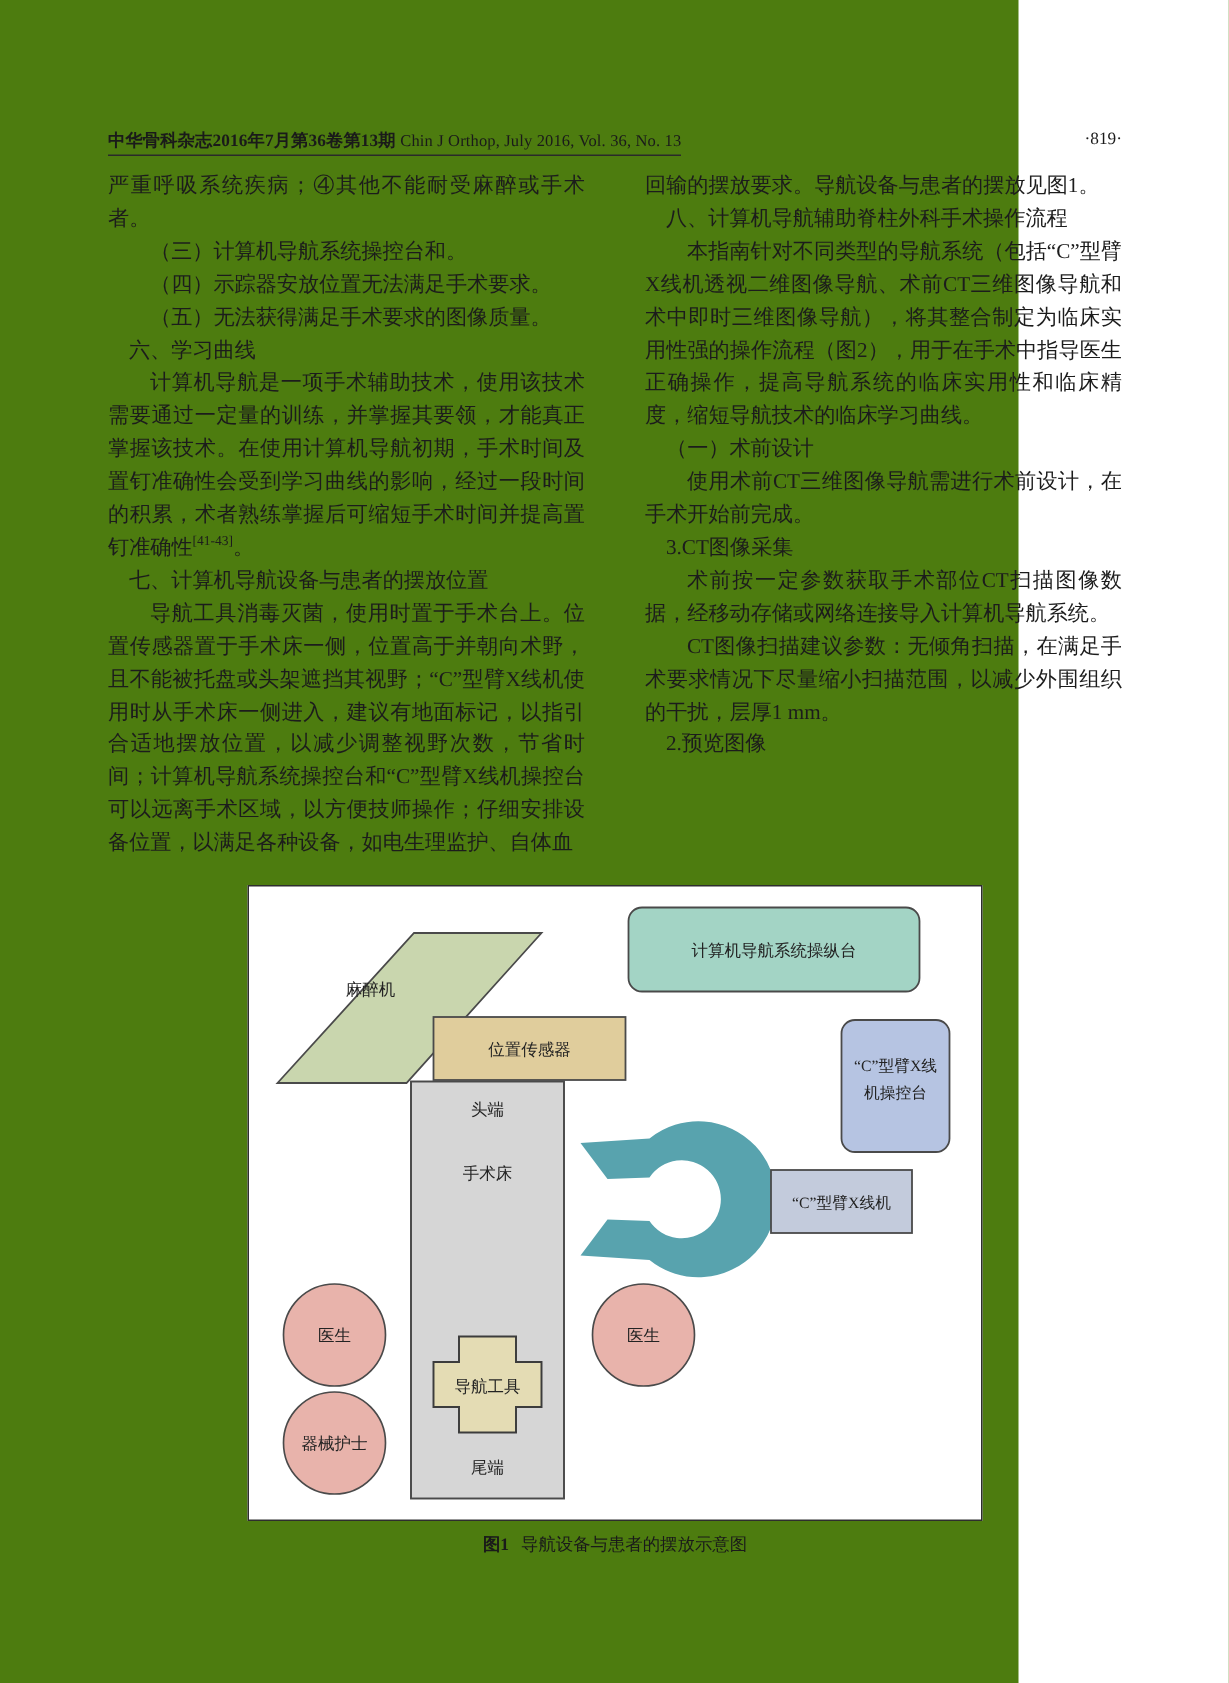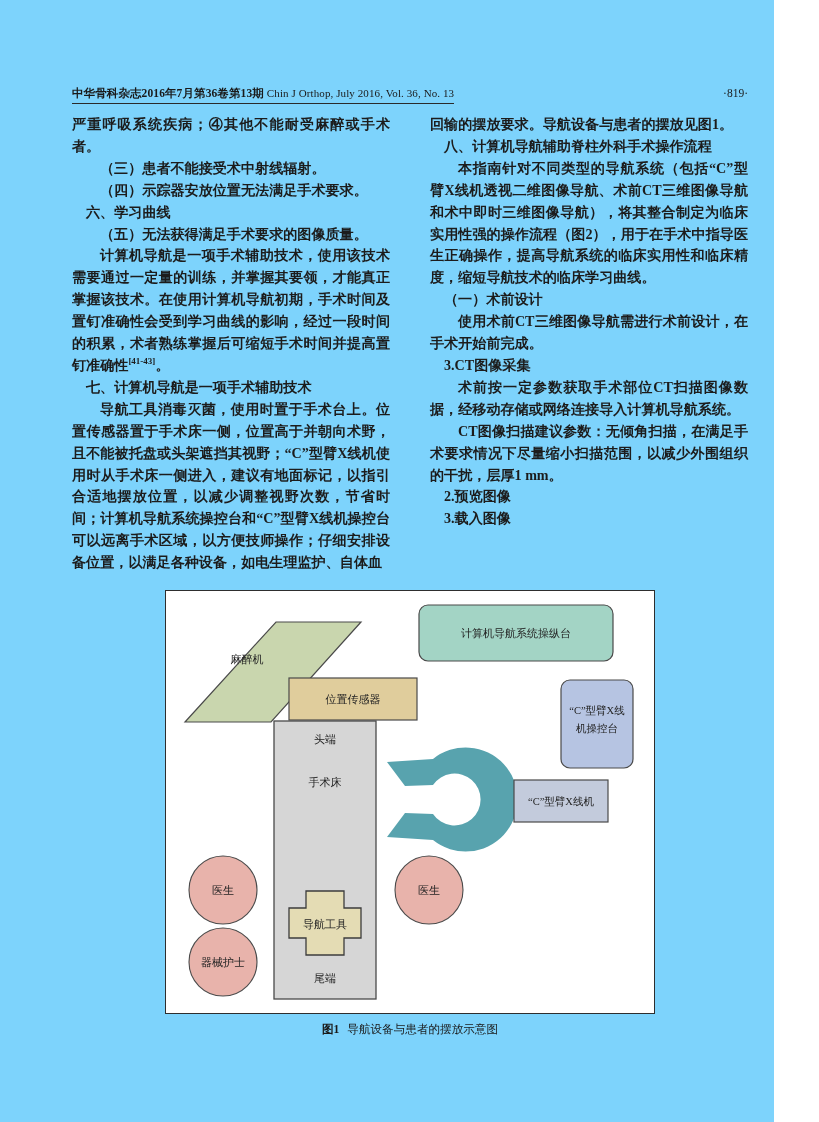--- a/index.html
+++ b/index.html
@@ -12,23 +12,23 @@
     height: 1122px;
     position: relative;
     font-family: "Liberation Serif", "DejaVu Serif", serif;
     color: #1a1a1a;
     overflow: hidden;
   }
 
   .page {
     position: absolute;
     left: 0; top: 0;
-    width: 774px;
+    width: 679px;
     height: 1122px;
-    background: #7dd3fc;
+    background: #4d7c0f;
   }
 
   
   .runhead {
     position: absolute;
     left: 72px;
     top: 86px;
     width: 676px;
     height: 20px;
   }
@@ -63,21 +63,20 @@
   .cols {
     position: absolute;
     left: 72px;
     top: 114px;
     width: 676px;
   }
   .col {
     position: absolute;
     top: 0;
     width: 318px;
-    font-weight: bold;
   }
   .col-left  { left: 0px; }
   .col-right { left: 358px; }
 
   p.tx {
     margin: 0;
     font-size: 14.1px;
     line-height: 21.9px;
     text-align: justify;
     text-justify: inter-ideograph;
@@ -151,40 +150,39 @@
     <div class="runhead-left">
       <span class="cn">中华骨科杂志2016年7月第36卷第13期</span><span>&nbsp;</span><span class="en">Chin J Orthop, July 2016, Vol. 36, No. 13</span>
     </div>
     <div class="runhead-page">·819·</div>
   </div>
 
   <div class="cols">
 
     <div class="col col-left">
       <p class="tx noind">严重呼吸系统疾病；④其他不能耐受麻醉或手术者。</p>
-      <p class="tx ind">（三）患者不能接受术中射线辐射。</p>
+      <p class="tx ind">（三）计算机导航系统操控台和。</p>
       <p class="tx ind">（四）示踪器安放位置无法满足手术要求。</p>
+      <p class="tx ind">（五）无法获得满足手术要求的图像质量。</p>
       <p class="tx ind1">六、学习曲线</p>
-      <p class="tx ind">（五）无法获得满足手术要求的图像质量。</p>
       <p class="tx ind"><span>计算机导航是一项手术辅助技术，使用该技术需要通过一定量的训练，并掌握其要领，才能真正掌握该技术。在使用计算机导航初期，手术时间及置钉准确性会受到学习曲线的影响，经过一段时间的积累，术者熟练掌握后可缩短手术时间并提高置钉准确性</span><sup class="ref">[41-43]</sup><span>。</span></p>
-      <p class="tx ind1">七、计算机导航是一项手术辅助技术</p>
+      <p class="tx ind1">七、计算机导航设备与患者的摆放位置</p>
       <p class="tx ind">导航工具消毒灭菌，使用时置于手术台上。位置传感器置于手术床一侧，位置高于并朝向术野，且不能被托盘或头架遮挡其视野；“C”型臂X线机使用时从手术床一侧进入，建议有地面标记，以指引合适地摆放位置，以减少调整视野次数，节省时间；计算机导航系统操控台和“C”型臂X线机操控台可以远离手术区域，以方便技师操作；仔细安排设备位置，以满足各种设备，如电生理监护、自体血</p>
     </div>
 
     <div class="col col-right">
       <p class="tx noind">回输的摆放要求。导航设备与患者的摆放见图1。</p>
       <p class="tx ind1">八、计算机导航辅助脊柱外科手术操作流程</p>
       <p class="tx ind">本指南针对不同类型的导航系统（包括“C”型臂X线机透视二维图像导航、术前CT三维图像导航和术中即时三维图像导航），将其整合制定为临床实用性强的操作流程（图2），用于在手术中指导医生正确操作，提高导航系统的临床实用性和临床精度，缩短导航技术的临床学习曲线。</p>
       <p class="tx ind1">（一）术前设计</p>
       <p class="tx ind">使用术前CT三维图像导航需进行术前设计，在手术开始前完成。</p>
       <p class="tx ind1">3.CT图像采集</p>
       <p class="tx ind">术前按一定参数获取手术部位CT扫描图像数据，经移动存储或网络连接导入计算机导航系统。</p>
       <p class="tx ind">CT图像扫描建议参数：无倾角扫描，在满足手术要求情况下尽量缩小扫描范围，以减少外围组织的干扰，层厚1 mm。</p>
       <p class="tx ind1">2.预览图像</p>
-      <p class="tx ind1">3.载入图像</p>
     </div>
 
   </div>
 
   <div class="figure-wrap">
     <div class="fig-frame"></div>
     <svg class="fig-svg" width="490" height="424" viewBox="0 0 490 424">
 
       <polygon points="20,132 111,32 196,32 106,132" fill="#c9d6ae" stroke="#4a4a4a" stroke-width="1.2"></polygon>
       <text x="82" y="73" font-size="11" text-anchor="middle">麻醉机</text>

